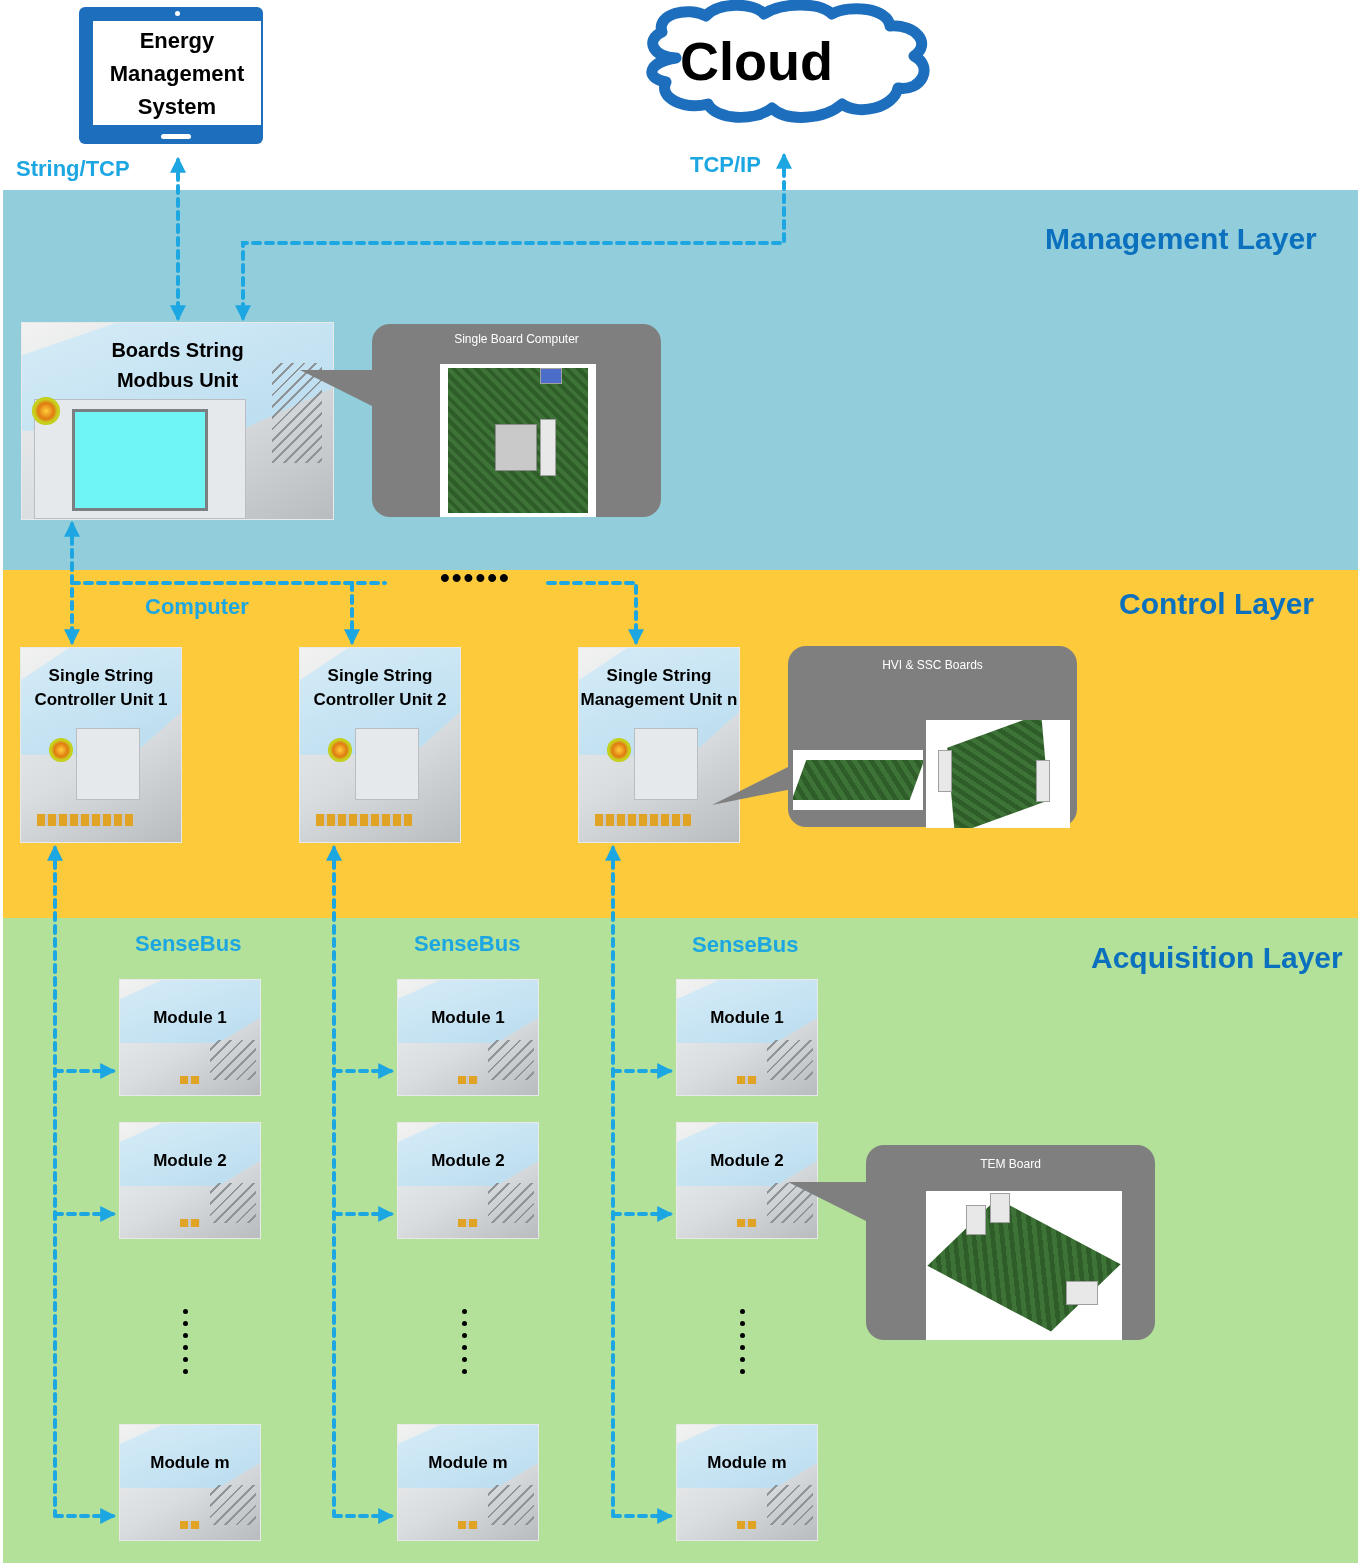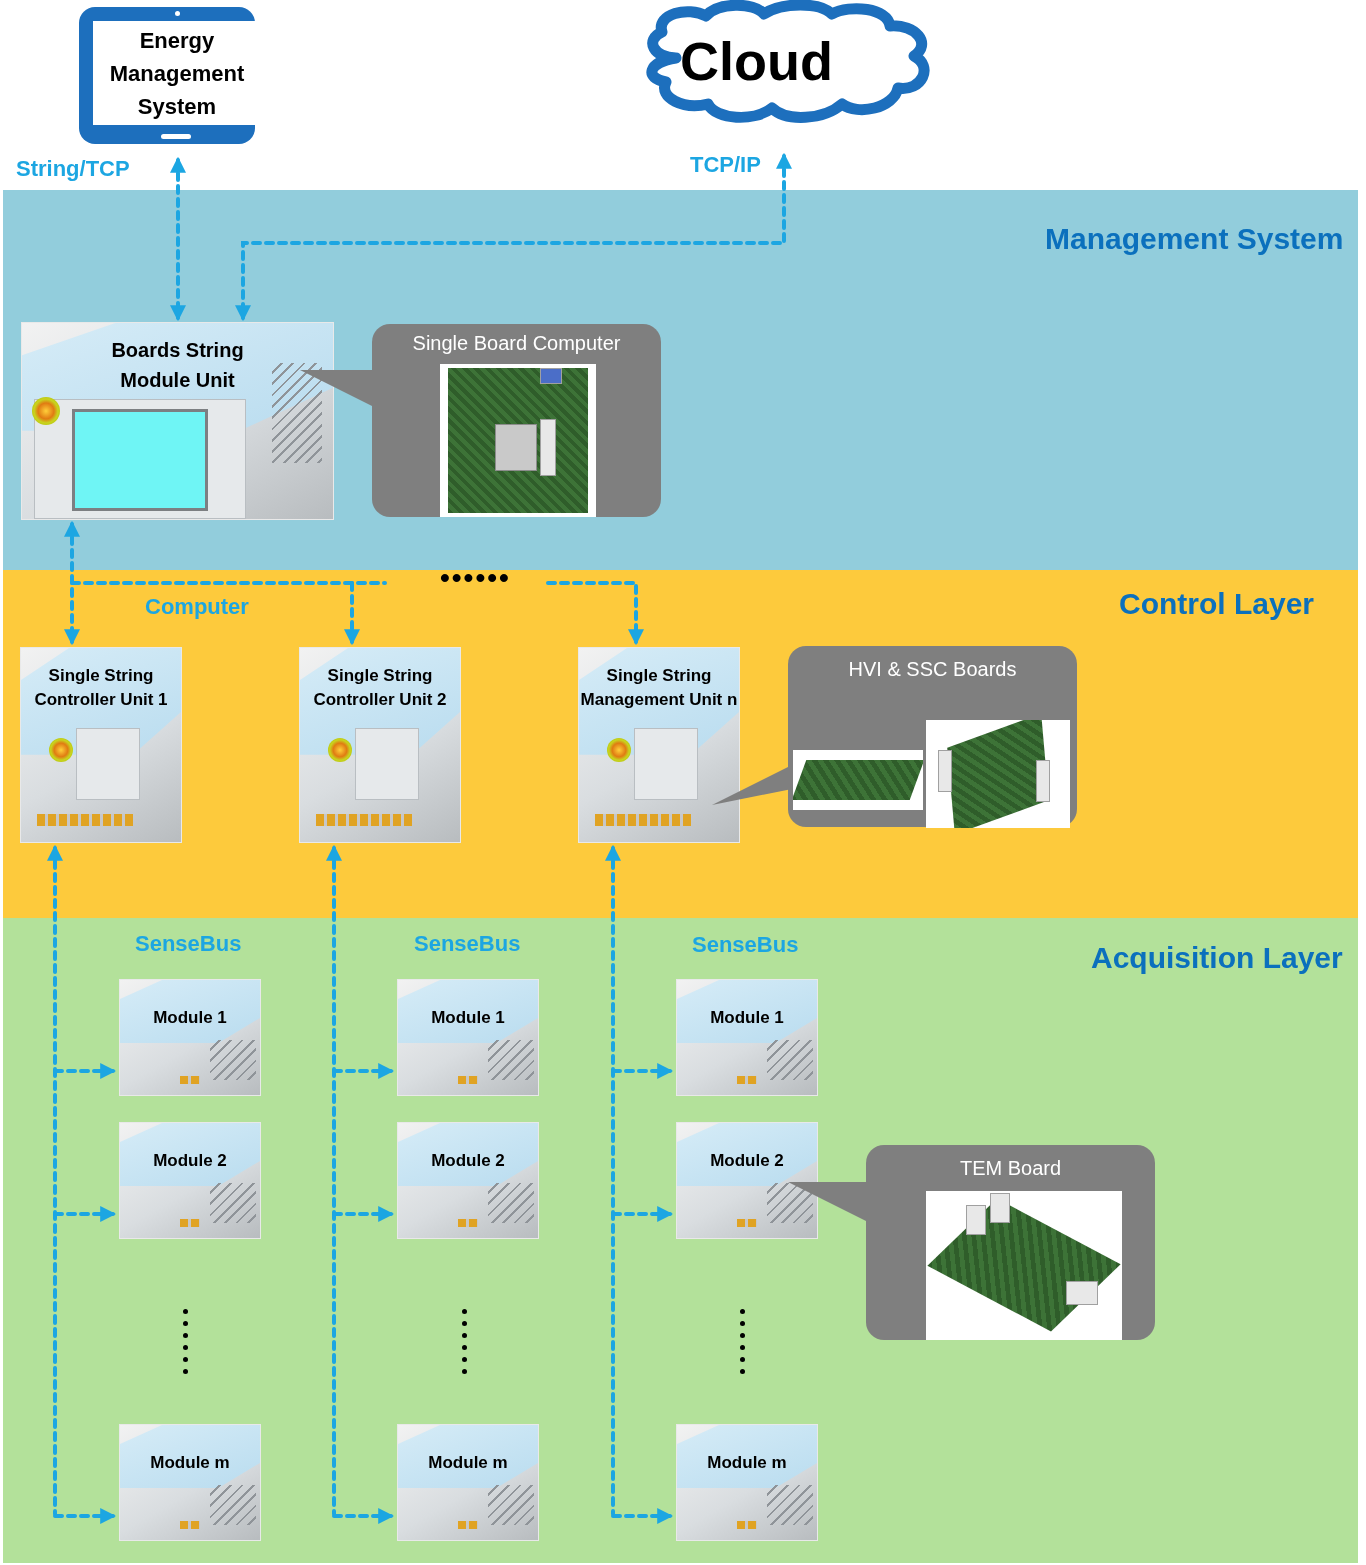--- a/index.html
+++ b/index.html
@@ -6,21 +6,21 @@
   body { width:1366px; height:1565px; position:relative; overflow:hidden; font-family:"Liberation Sans", sans-serif; }
   .abs { position:absolute; }
   .layer { position:absolute; left:3px; width:1355px; }
   .layer-mgmt { top:190px; height:380px; background:#92cddc; }
   .layer-ctrl { top:570px; height:348px; background:#fdca3c; }
   .layer-acq  { top:918px; height:645px; background:#b3e19a; }
   .layer-title { position:absolute; font-weight:bold; color:#0b70bd; font-size:30px; white-space:nowrap; }
   .proto { position:absolute; font-weight:bold; color:#1ca6e2; font-size:22px; white-space:nowrap; }
 
   
-  .tablet { position:absolute; left:79px; top:7px; width:176px; height:137px; background:#1d6fbd; border-radius:16px; }
+  .tablet { position:absolute; left:79px; top:7px; width:176px; height:137px; background:#1d6fbd; border-radius:6px;padding-left:8px; }
   .tablet-screen { position:absolute; left:14px; top:14px; width:168px; height:104px; background:#fff; display:flex; align-items:center; justify-content:center; text-align:center; }
   .tablet-text { font-weight:bold; font-size:22px; line-height:33px; color:#000; }
   .tablet-cam { position:absolute; left:96px; top:4px; width:5px; height:5px; border-radius:50%; background:#fff; }
   .tablet-btn { position:absolute; left:82px; top:127px; width:30px; height:5px; border-radius:3px; background:#fff; }
 
   .cloud-label { position:absolute; left:680px; top:30px; width:210px; font-weight:bold; font-size:54px; color:#000; }
 
   
   .device { position:absolute; background:linear-gradient(150deg,#f2f2f2 0%,#d9dde0 55%,#b8bcbf 100%); border:1px solid #e9e9e9; overflow:hidden; }
   .device .top { position:absolute; left:0; top:0; right:0; height:55%; background:linear-gradient(160deg,#d6ecf7,#b9dcef); clip-path:polygon(0 30%,30% 0,100% 0,100% 60%,70% 100%,0 100%); }
@@ -30,41 +30,41 @@
   .device .knob { position:absolute; border-radius:50%; background:radial-gradient(circle,#ffcf3a 0%,#e07b12 40%,#c8d41e 60%,#a6b200 100%); }
   .device .ports { position:absolute; height:12px; background:repeating-linear-gradient(90deg,#e0a323 0 8px,#c7c7c7 8px 11px); }
   .device .slots { position:absolute; background:repeating-linear-gradient(135deg,transparent 0 6px,#8f9499 6px 8px); }
 
   .msmu .label { top:12px; font-size:20px; line-height:30px; }
   .sscu .label { top:16px; font-size:17px; line-height:24px; }
   .module .label { top:28px; font-size:17px; }
 
   
   .callout { position:absolute; background:#7f7f7f; border-radius:18px; }
-  .callout-title { position:absolute; left:0; right:0; text-align:center; color:#fff; font-size:20px; white-space:nowrap; }
+  .callout-title { position:absolute; left:0; right:0; text-align:center; color:#fff; font-size:12px; white-space:nowrap; }
   .callout-tail { position:absolute; background:#7f7f7f; }
   .pcb { position:absolute; background:#fff; overflow:hidden; }
   .pcb-board { position:absolute; background:repeating-linear-gradient(45deg,#2f5d2a 0 4px,#3d7337 4px 8px); }
   .pcb-chip { position:absolute; background:#c9c9c9; border:1px solid #8c8c8c; }
   .pcb-conn { position:absolute; background:#e8e8e8; border:1px solid #a0a0a0; }
 
   .dots-h { position:absolute; font-size:28px; color:#000; letter-spacing:2px; font-weight:bold; }
   .dots-v { position:absolute; width:6px; }
   .dots-v span { display:block; width:5px; height:5px; border-radius:50%; background:#000; margin-bottom:7px; }
 
   svg.wires { position:absolute; left:0; top:0; width:1366px; height:1565px; pointer-events:none; }
 </style>
 </head>
 <body>
 
 <div class="layer layer-mgmt"></div>
 <div class="layer layer-ctrl"></div>
 <div class="layer layer-acq"></div>
 
-<div class="layer-title" style="left:1045px;top:222px;">Management System</div>
+<div class="layer-title" style="left:1045px;top:222px;">Management Layer</div>
 <div class="layer-title" style="left:1119px;top:587px;">Control Layer</div>
 <div class="layer-title" style="left:1091px;top:941px;">Acquisition Layer</div>
 
 <div class="tablet">
   <div class="tablet-cam"></div>
   <div class="tablet-screen">
     <div class="tablet-text">
       <div>Energy</div>
       <div>Management</div>
       <div>System</div>
@@ -82,21 +82,21 @@
 <div class="proto" style="left:690px;top:152px;">TCP/IP</div>
 <div class="proto" style="left:145px;top:594px;">Computer</div>
 <div class="proto" style="left:135px;top:931px;">SenseBus</div>
 <div class="proto" style="left:414px;top:931px;">SenseBus</div>
 <div class="proto" style="left:692px;top:932px;">SenseBus</div>
 
 <div class="device msmu" style="left:21px;top:322px;width:311px;height:196px;">
   <div class="top"></div>
   <div class="label">
     <div>Boards String</div>
-    <div>Module Unit</div>
+    <div>Modbus Unit</div>
   </div>
   <div class="front" style="left:12px;top:76px;width:210px;height:118px;"></div>
   <div class="screen" style="left:50px;top:86px;width:130px;height:96px;"></div>
   <div class="knob" style="left:10px;top:74px;width:28px;height:28px;"></div>
   <div class="slots" style="left:250px;top:40px;width:50px;height:100px;"></div>
 </div>
 
 <div class="callout-tail" style="left:300px;top:370px;width:80px;height:40px;clip-path:polygon(0 0,100% 0,100% 100%);"></div>
 <div class="callout" style="left:372px;top:324px;width:289px;height:193px;">
   <div class="callout-title" style="top:8px;">Single Board Computer</div>

